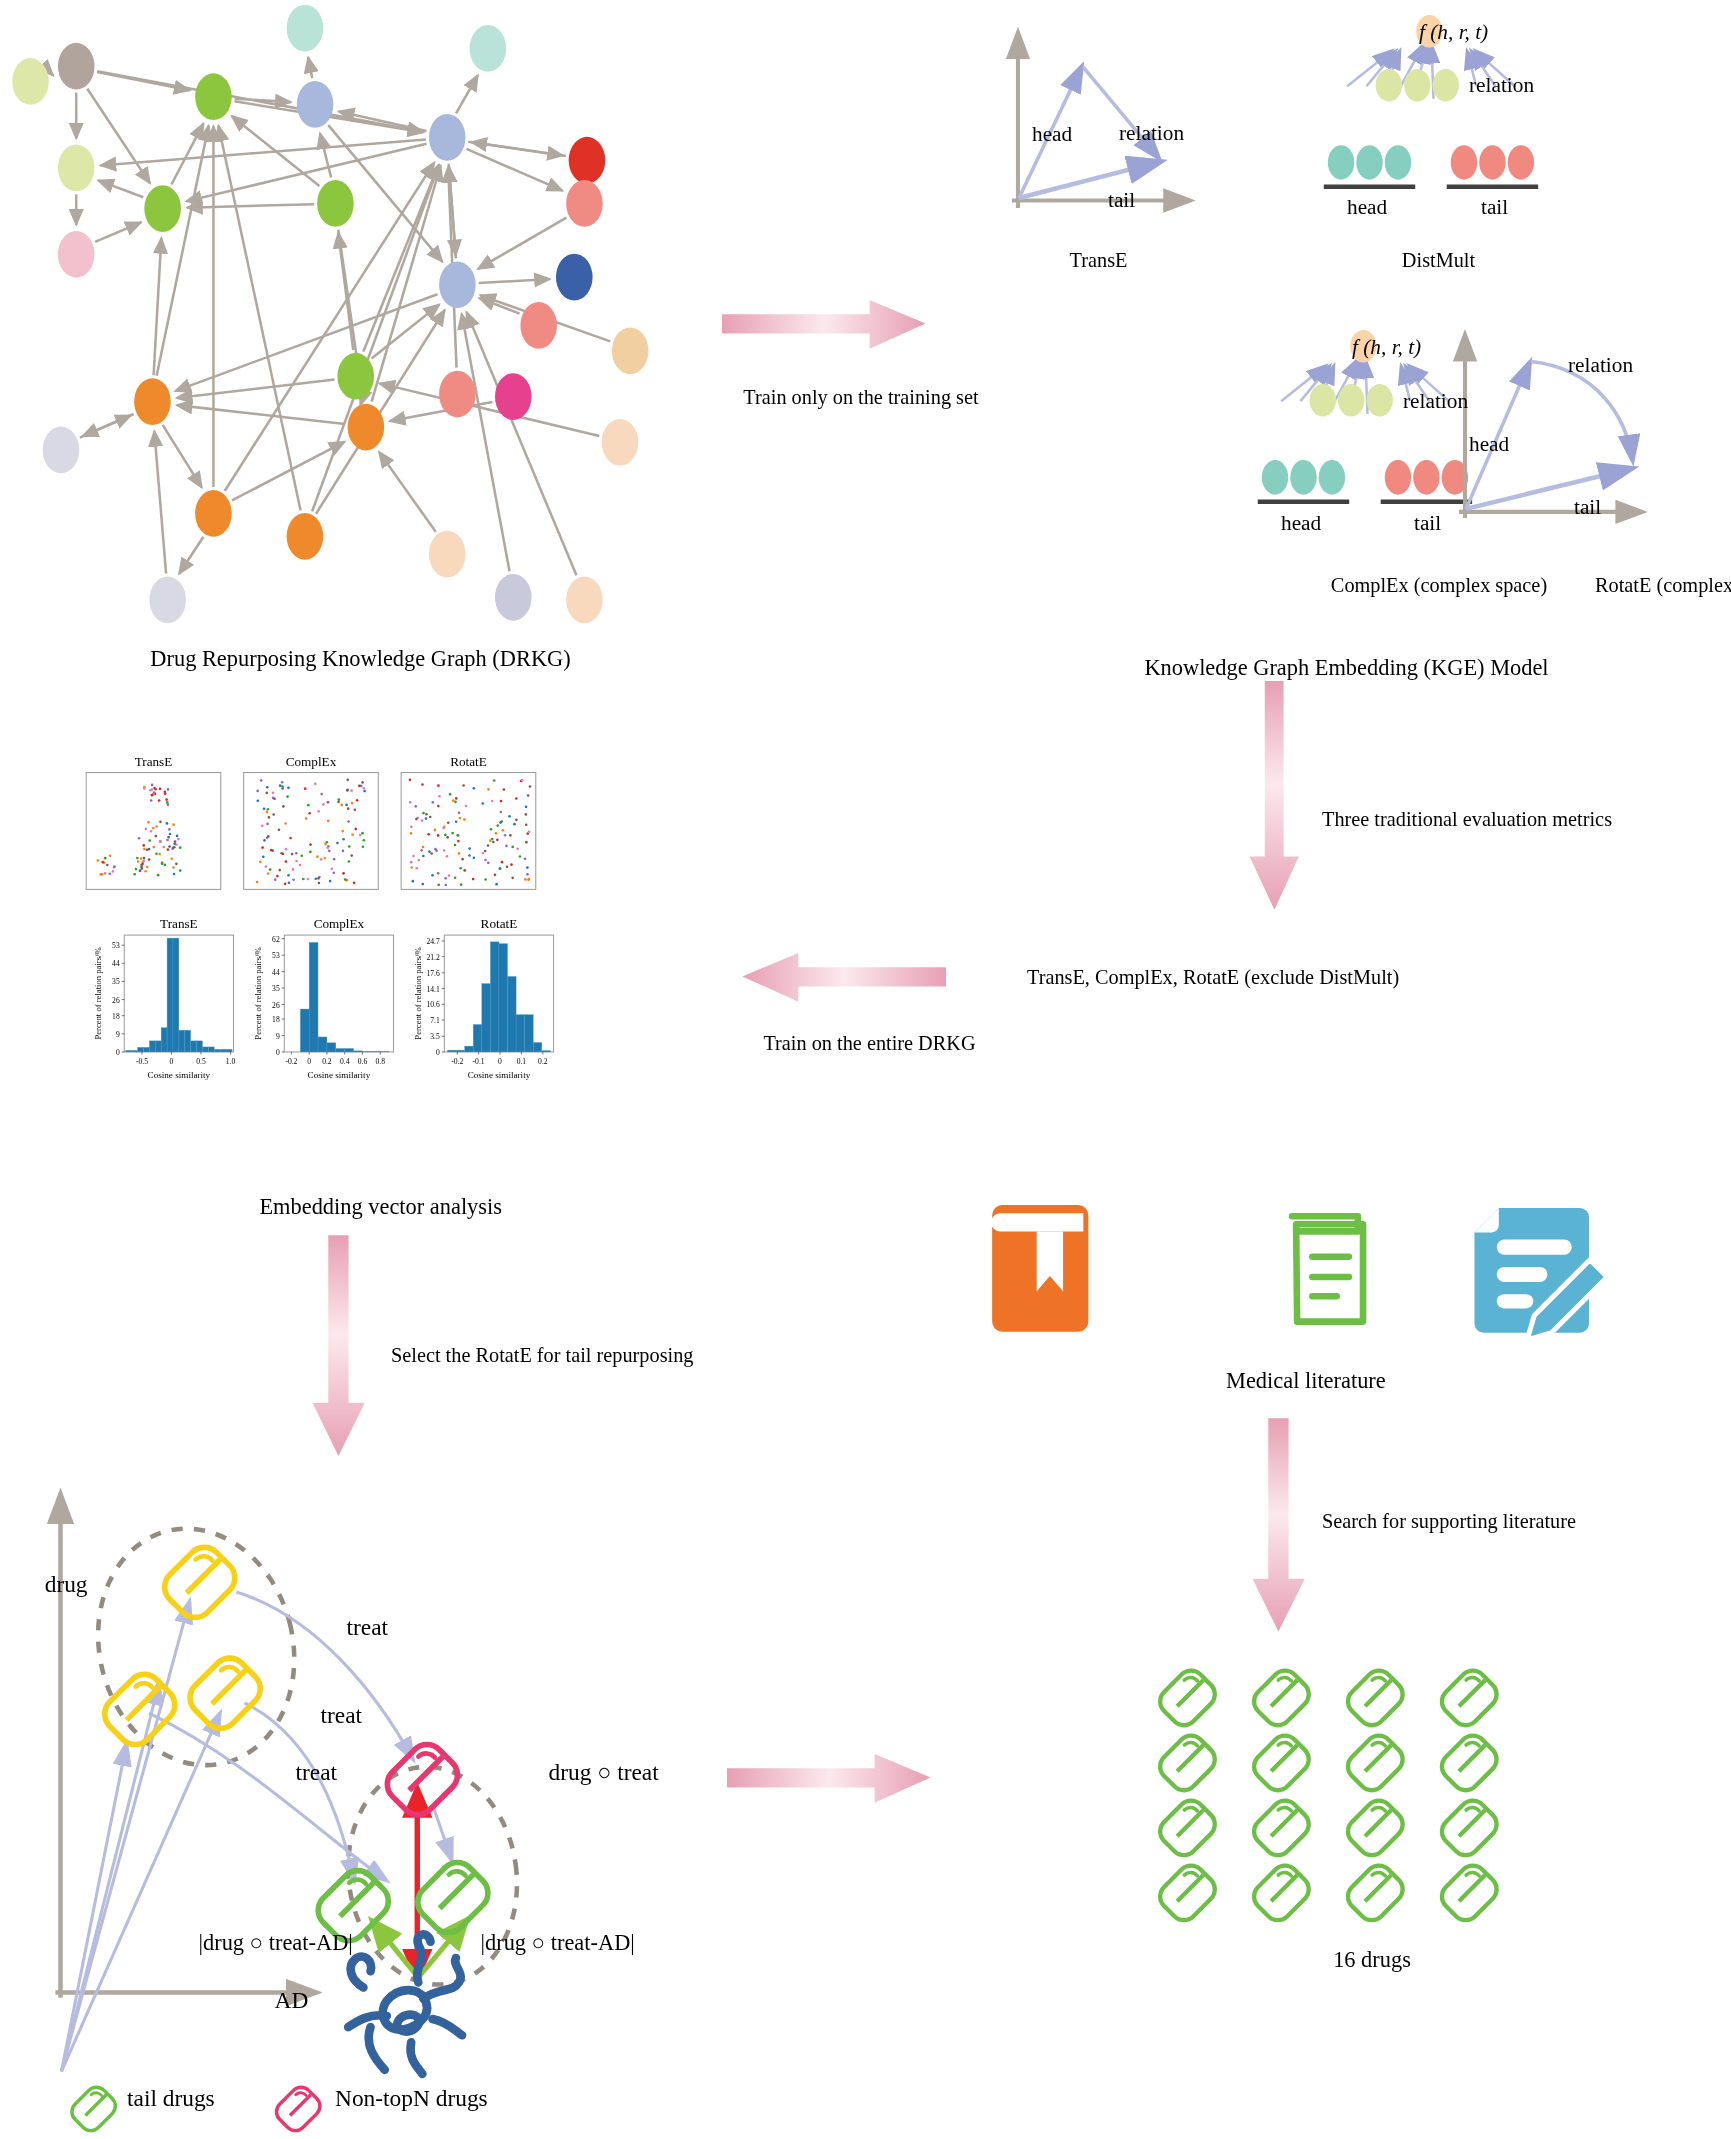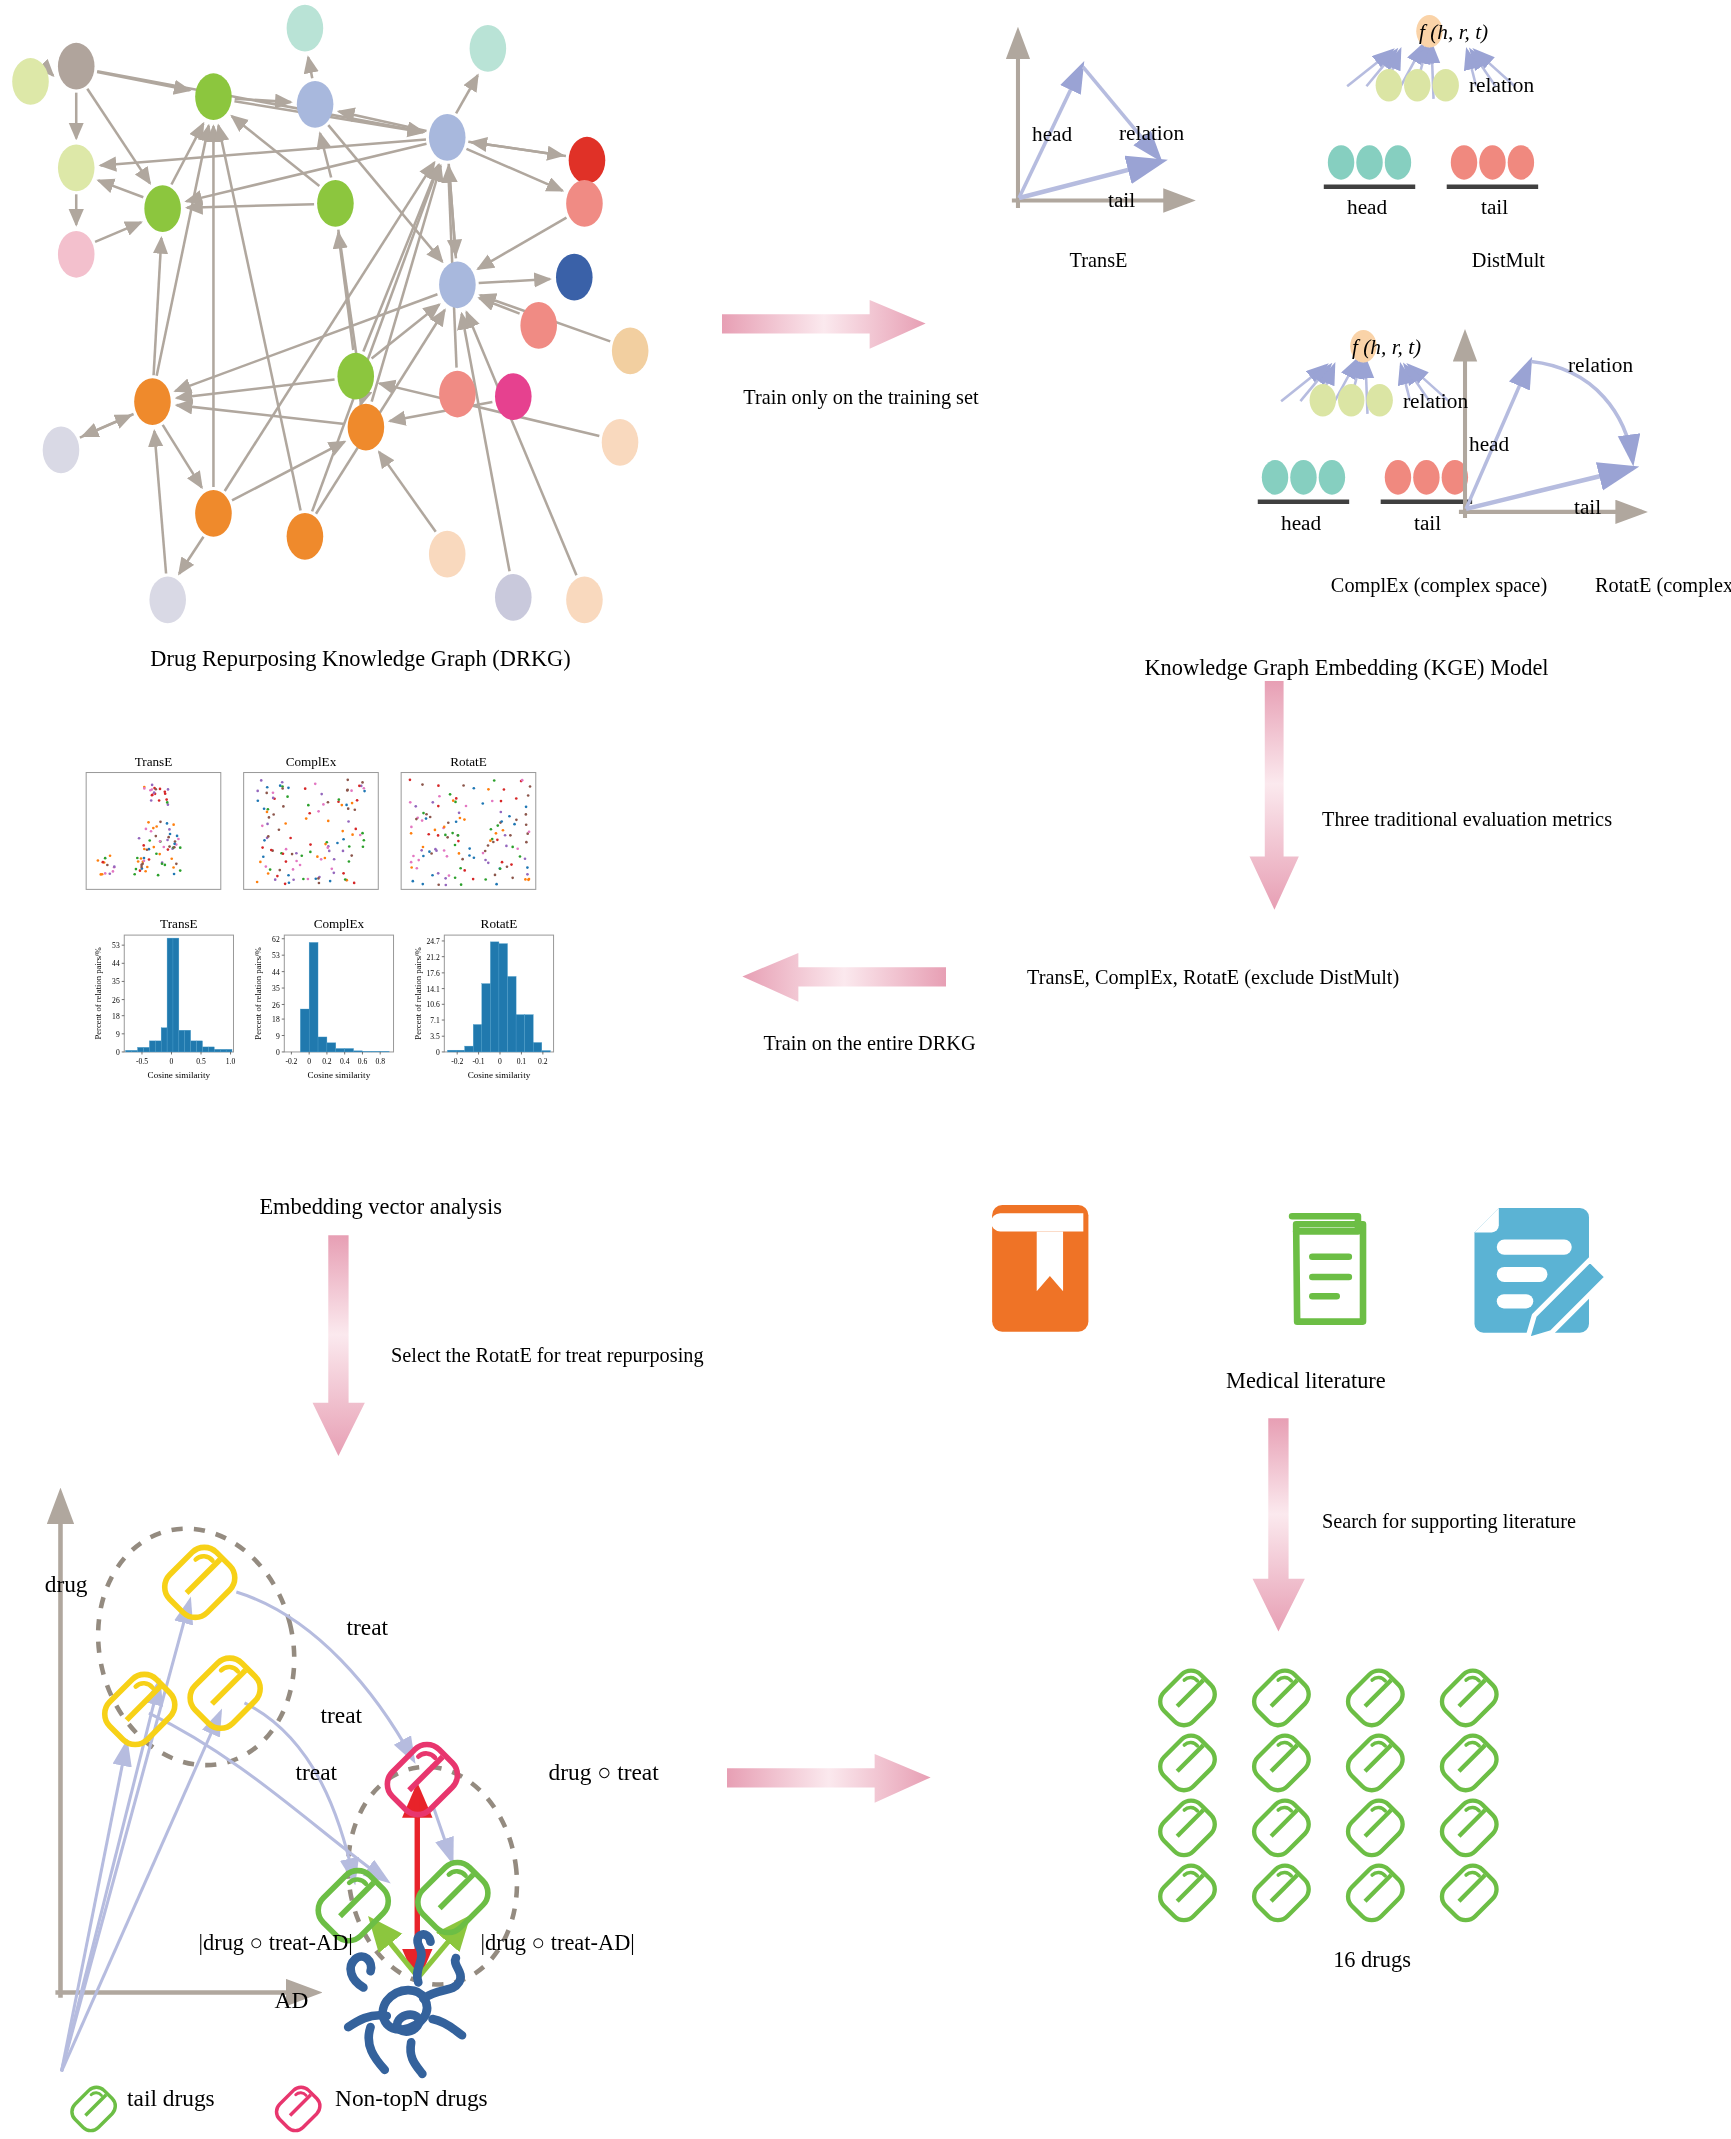--- a/index.html
+++ b/index.html
@@ -199,21 +199,21 @@
   </svg>
 
   <div class="abs lbl" style="left:76px;top:102px;font-size:21.3px;">head</div>
   <div class="abs lbl" style="left:163px;top:101px;font-size:21.3px;">relation</div>
   <div class="abs lbl" style="left:152px;top:168px;font-size:21.3px;">tail</div>
   <div class="abs lbl" style="left:463px;top:0px;font-size:21.3px;font-style:italic;">f (h, r, t)</div>
   <div class="abs lbl" style="left:513px;top:53px;font-size:21.3px;">relation</div>
   <div class="abs lbl" style="left:391px;top:175px;font-size:21.3px;">head</div>
   <div class="abs lbl" style="left:525px;top:175px;font-size:21.3px;">tail</div>
   <div class="abs cap" style="left:36px;top:229px;width:213px;">TransE</div>
-  <div class="abs cap" style="left:376px;top:229px;width:213px;text-align:right;">DistMult</div>
+  <div class="abs cap" style="left:376px;top:229px;width:213px;">DistMult</div>
 
   <div class="abs lbl" style="left:396px;top:315px;font-size:21.3px;font-style:italic;">f (h, r, t)</div>
   <div class="abs lbl" style="left:447px;top:369px;font-size:21.3px;">relation</div>
   <div class="abs lbl" style="left:325px;top:491px;font-size:21.3px;">head</div>
   <div class="abs lbl" style="left:458px;top:491px;font-size:21.3px;">tail</div>
   <div class="abs lbl" style="left:513px;top:412px;font-size:21.3px;">head</div>
   <div class="abs lbl" style="left:612px;top:333px;font-size:21.3px;">relation</div>
   <div class="abs lbl" style="left:618px;top:475px;font-size:21.3px;">tail</div>
   <div class="abs cap" style="left:310px;top:554px;width:346px;">ComplEx (complex space)</div>
   <div class="abs cap" style="left:508px;top:554px;width:457px;">RotatE (complex space)</div>
@@ -755,21 +755,21 @@
     <defs>
         <linearGradient id="gD" x1="0" y1="0" x2="0" y2="1">
       <stop offset="0%" stop-color="#e79fb4"></stop>
           <stop offset="45%" stop-color="#fbe9ee"></stop>
           <stop offset="100%" stop-color="#e79fb4"></stop>
     </linearGradient>
       </defs>
     <path d="M36,0 L76,0 L76,330 L108,330 L56,435 L5,330 L36,330 z" fill="url(#gD)"></path>
   </svg>
 </div>
-<div class="abs cap" style="left:391px;top:1344px;width:417px;text-align:left;">Select the RotatE for treat repurposing</div>
+<div class="abs cap" style="left:391px;top:1344px;width:417px;text-align:left;">Select the RotatE for tail repurposing</div>
 
 <div class="abs" style="left:981px;top:1200px;width:610px;height:193px;">
   <svg width="610" height="152" viewBox="0 0 1200 300">
 
     <g>
       <rect x="20" y="10" width="190" height="250" rx="20" fill="#ef7326"></rect>
       <path d="M36,26 L200,26 L200,62 L36,62 a18,18 0 0 1 0,-36 z" fill="#fff"></path>
       <path d="M108,62 L160,62 L160,180 L134,150 L108,180 z" fill="#fff"></path>
     </g>
 

